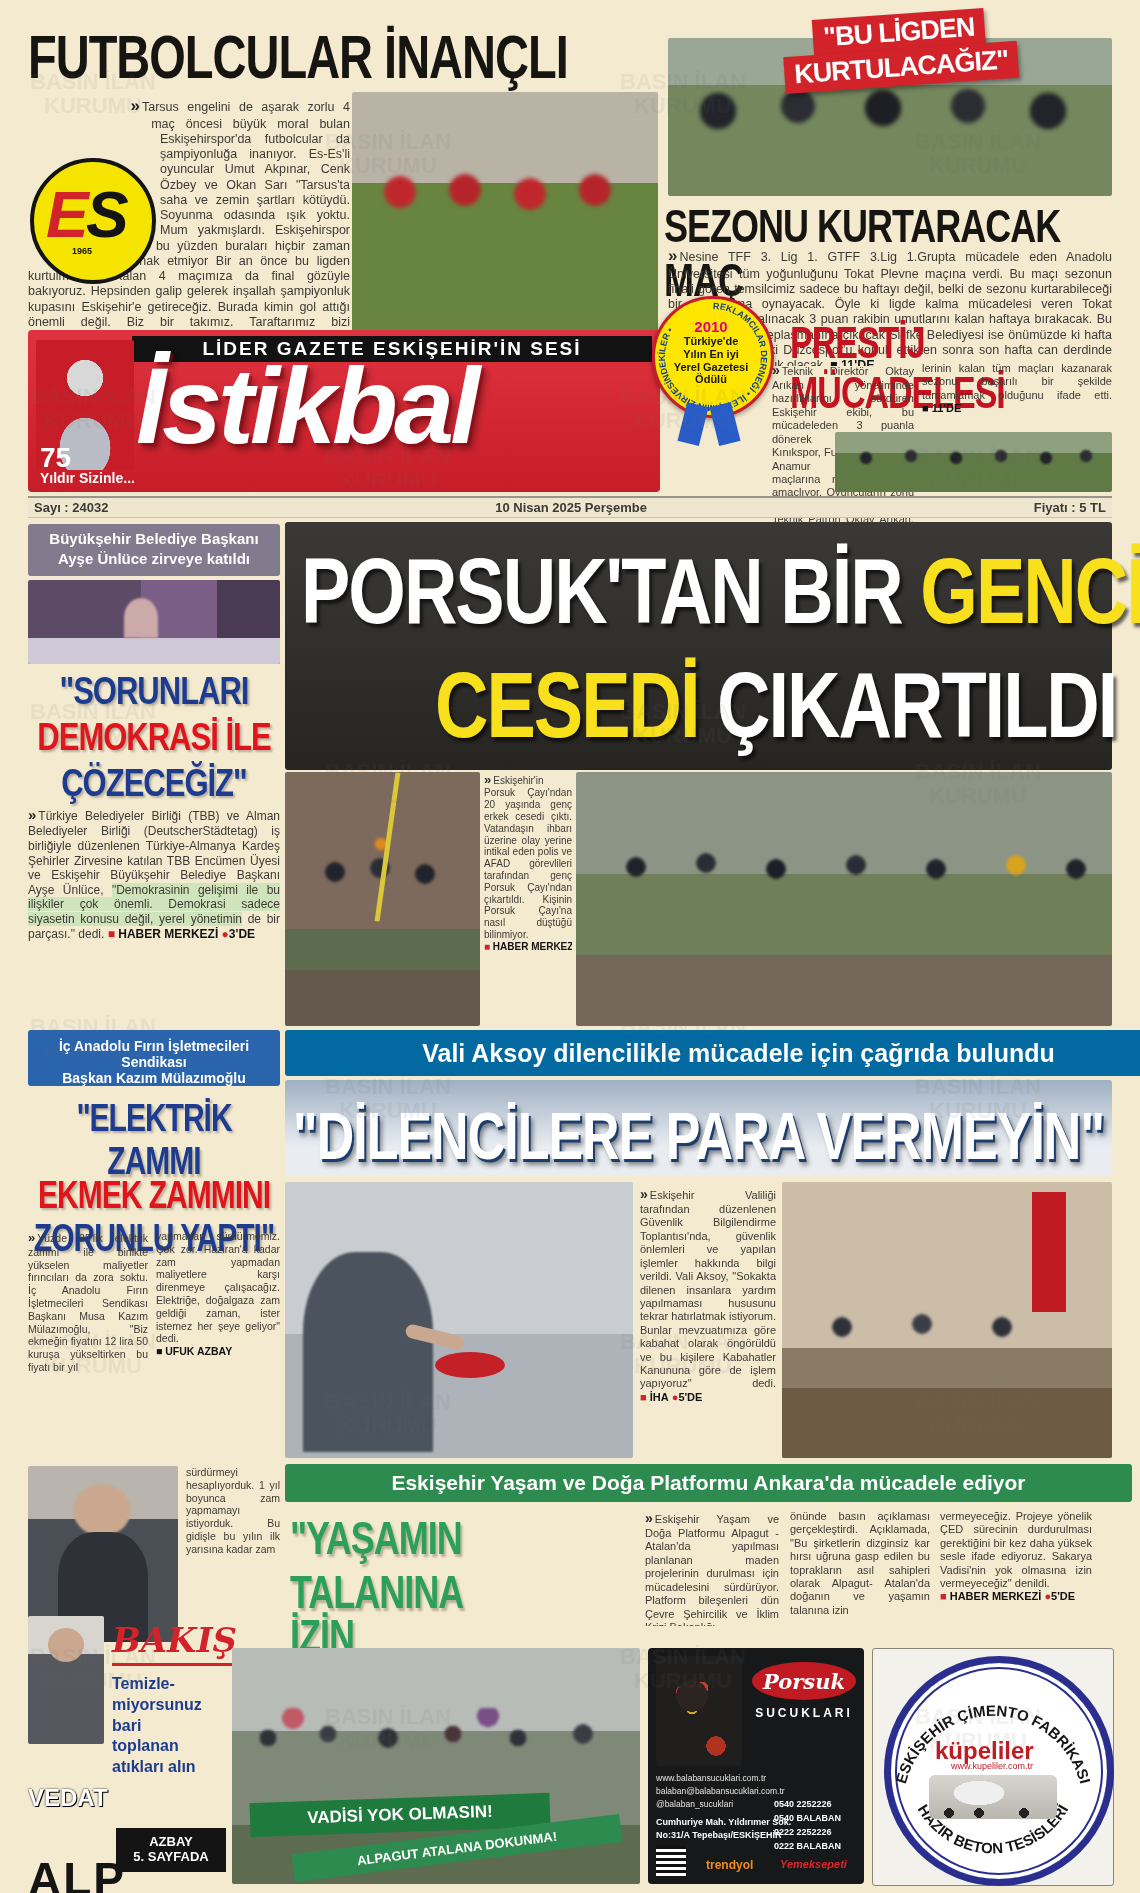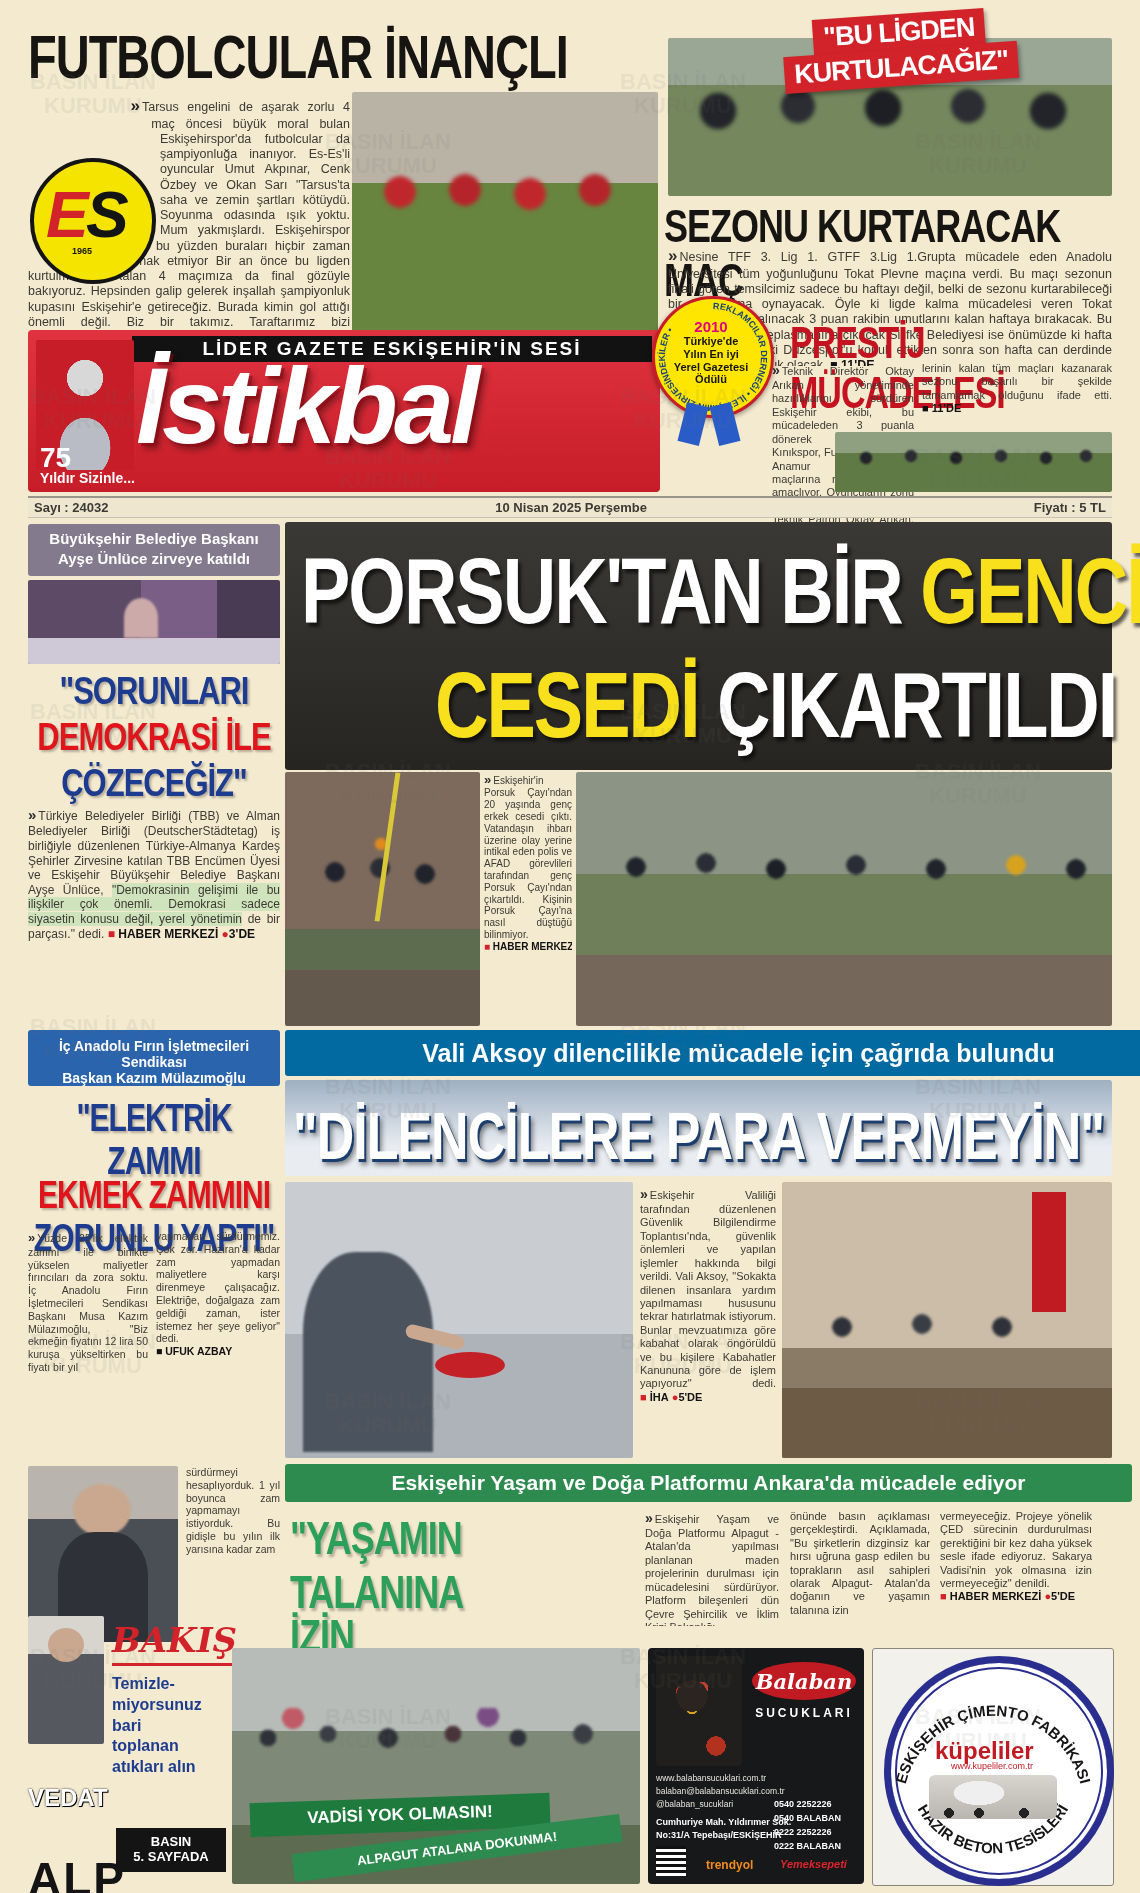--- a/index.html
+++ b/index.html
@@ -278,21 +278,21 @@
     <div class="abs" style="left:84px;top:62px;width:112px;color:#1d3c8f;font-weight:bold;font-size:16px;line-height:1.3;">
       <div>Temizle-</div>
       <div>miyorsunuz</div>
       <div>bari</div>
       <div>toplanan</div>
       <div>atıkları alın</div>
     </div>
     <div class="abs" style="left:0;top:172px;font-weight:bold;font-size:24px;color:#fff;text-shadow:0 0 2px #000,1px 1px 0 #000;">VEDAT</div>
     <div class="abs" style="left:0;top:196px;font-weight:bold;font-size:46px;color:#141414;letter-spacing:2px;margin-top:44px;">ALP</div>
     <div class="abs chip" style="left:88px;top:216px;width:110px;height:44px;font-size:13px;padding-top:6px;box-sizing:border-box;">
-      <div>BASIN</div>
+      <div>AZBAY</div>
         <div>5. SAYFADA</div>
     </div>
   </div>
 
   <div class="photo" style="left:232px;top:1648px;width:408px;height:236px;background:
       linear-gradient(#b8bcb9 0 35%,#7e8a77 35% 75%,#5d6b50 75% 100%);">
     <div class="abs" style="left:6px;top:60px;width:396px;height:80px;background:
       radial-gradient(circle 14px at 30px 30px,#2e3138 60%,transparent 61%),
       radial-gradient(circle 14px at 90px 26px,#3a3d44 60%,transparent 61%),
       radial-gradient(circle 16px at 150px 30px,#2e3138 60%,transparent 61%),
@@ -305,21 +305,21 @@
     <div class="abs" style="left:60px;top:186px;width:330px;height:28px;background:#2e8b4f;color:#fff;font-weight:bold;font-size:13px;display:flex;align-items:center;justify-content:center;transform:rotate(-7deg);">ALPAGUT ATALANA DOKUNMA!</div>
   </div>
 
   <div class="abs" style="left:648px;top:1648px;width:216px;height:236px;background:linear-gradient(120deg,#17181a 0 100%);border-radius:4px;color:#fff;">
     <div class="abs" style="left:8px;top:8px;width:86px;height:110px;background:
       radial-gradient(circle 26px at 36px 40px,#2c2420 60%,transparent 61%),
       radial-gradient(circle 9px at 26px 36px,#b3321f 70%,transparent 71%),
       radial-gradient(circle 9px at 46px 32px,#c2402a 70%,transparent 71%),
       radial-gradient(circle 9px at 36px 52px,#d8a31e 70%,transparent 71%),
       radial-gradient(circle 16px at 60px 90px,#b3321f 60%,transparent 61%),#211f1d;border-radius:4px;"></div>
-    <div class="abs" style="left:104px;top:14px;width:104px;height:38px;background:#c01a22;border-radius:50%;display:flex;align-items:center;justify-content:center;font-family:'DejaVu Serif',serif;font-style:italic;font-weight:bold;font-size:21px;">Balaban</div>
+    <div class="abs" style="left:104px;top:14px;width:104px;height:38px;background:#c01a22;border-radius:50%;display:flex;align-items:center;justify-content:center;font-family:'DejaVu Serif',serif;font-style:italic;font-weight:bold;font-size:21px;">Porsuk</div>
     <div class="abs" style="left:104px;top:58px;width:104px;text-align:center;font-weight:bold;letter-spacing:3px;font-size:12px;">SUCUKLARI</div>
     <div class="abs" style="left:8px;top:124px;font-size:8.5px;line-height:1.5;color:#e8e6e0;">
       <div>www.balabansucuklari.com.tr</div>
       <div>balaban@balabansucuklari.com.tr</div>
       <div>@balaban_sucuklari</div>
     </div>
     <div class="abs" style="left:8px;top:168px;font-size:9px;font-weight:bold;line-height:1.4;">
       <div>Cumhuriye Mah. Yıldırımer Sok.</div>
         <div>No:31/A Tepebaşı/ESKİŞEHİR</div>
     </div>

